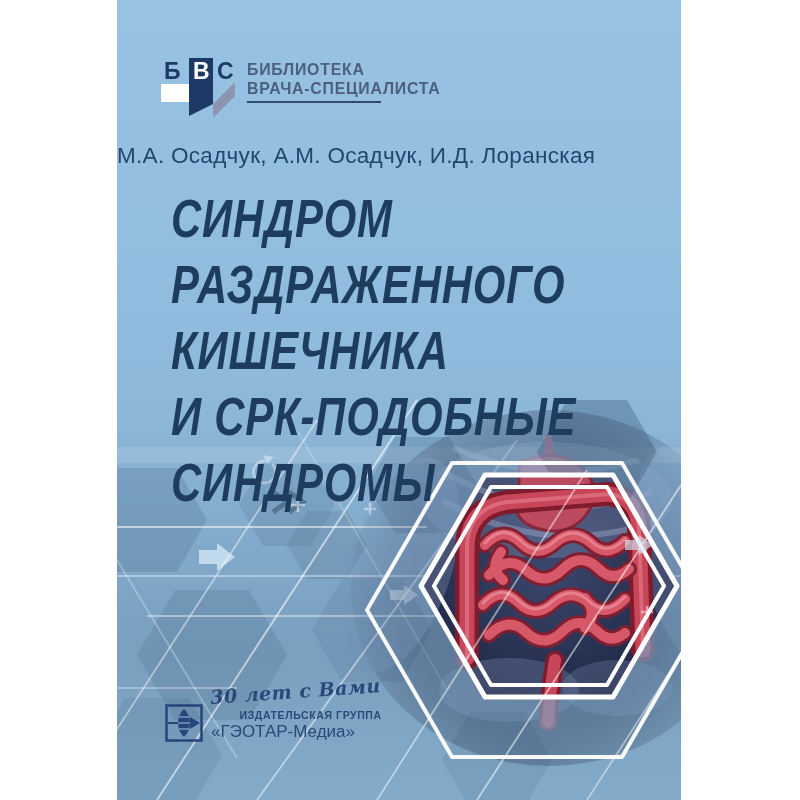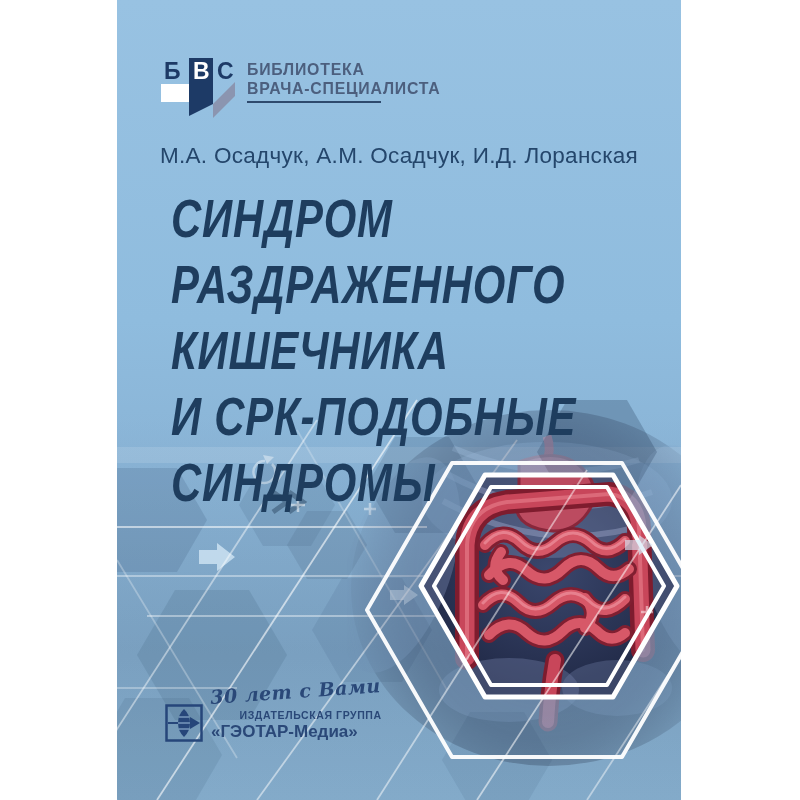--- a/index.html
+++ b/index.html
@@ -11,38 +11,38 @@
 
   
   .series{position:absolute;left:44px;top:54px;display:flex;align-items:flex-start;}
   .bvs-mark{width:80px;height:74px;display:block;flex:0 0 auto;}
   .series-text{margin-left:6px;padding-top:6px;}
   .series-line{font-size:16.5px;font-weight:700;letter-spacing:0.8px;color:#4c5f7e;
                line-height:19px;white-space:nowrap;transform:scaleX(0.96);transform-origin:0 0;}
   .series-underline{width:134px;height:0;border-bottom:2px solid #2e4a6d;margin-top:3px;}
 
   
-  .authors{position:absolute;left:0;top:143px;width:564px;text-align:center;
+  .authors{position:absolute;left:0;top:143px;width:564px;
            font-size:22.5px;font-weight:400;color:#24466b;letter-spacing:0.3px;}
 
   
   .title{position:absolute;left:54px;top:186px;font-style:italic;}
   .title-line{font-size:53px;font-weight:700;color:#1e3d5e;line-height:66px;
               letter-spacing:1px;white-space:nowrap;transform:scaleX(0.79);transform-origin:0 50%;}
 
   
   .publisher{position:absolute;left:48px;top:686px;display:flex;}
   .pub-mark{width:38px;height:38px;display:block;margin-top:18px;flex:0 0 auto;}
   .pub-text{margin-left:8px;}
   .pub-script{font-family:"DejaVu Serif",serif;font-style:italic;font-weight:700;
               font-size:19px;color:#2a4878;transform:rotate(-4deg);transform-origin:0 100%;
               white-space:nowrap;letter-spacing:0.5px;}
   .pub-group{font-size:10.5px;font-weight:700;letter-spacing:0.6px;color:#2a4878;
              margin-top:1px;white-space:nowrap;text-align:right;}
-  .pub-name{font-size:17px;font-weight:700;color:#2a4878;margin-top:1px;white-space:nowrap;}
+  .pub-name{font-size:17px;font-weight:400;color:#2a4878;margin-top:1px;white-space:nowrap;}
 </style>
 </head>
 <body>
 
 <div class="canvas">
   <div class="cover">
 
     <svg class="bg-art" viewBox="0 0 564 800" xmlns="http://www.w3.org/2000/svg">
       <defs>
         <radialGradient id="gBody" cx="50%" cy="45%" r="60%">

